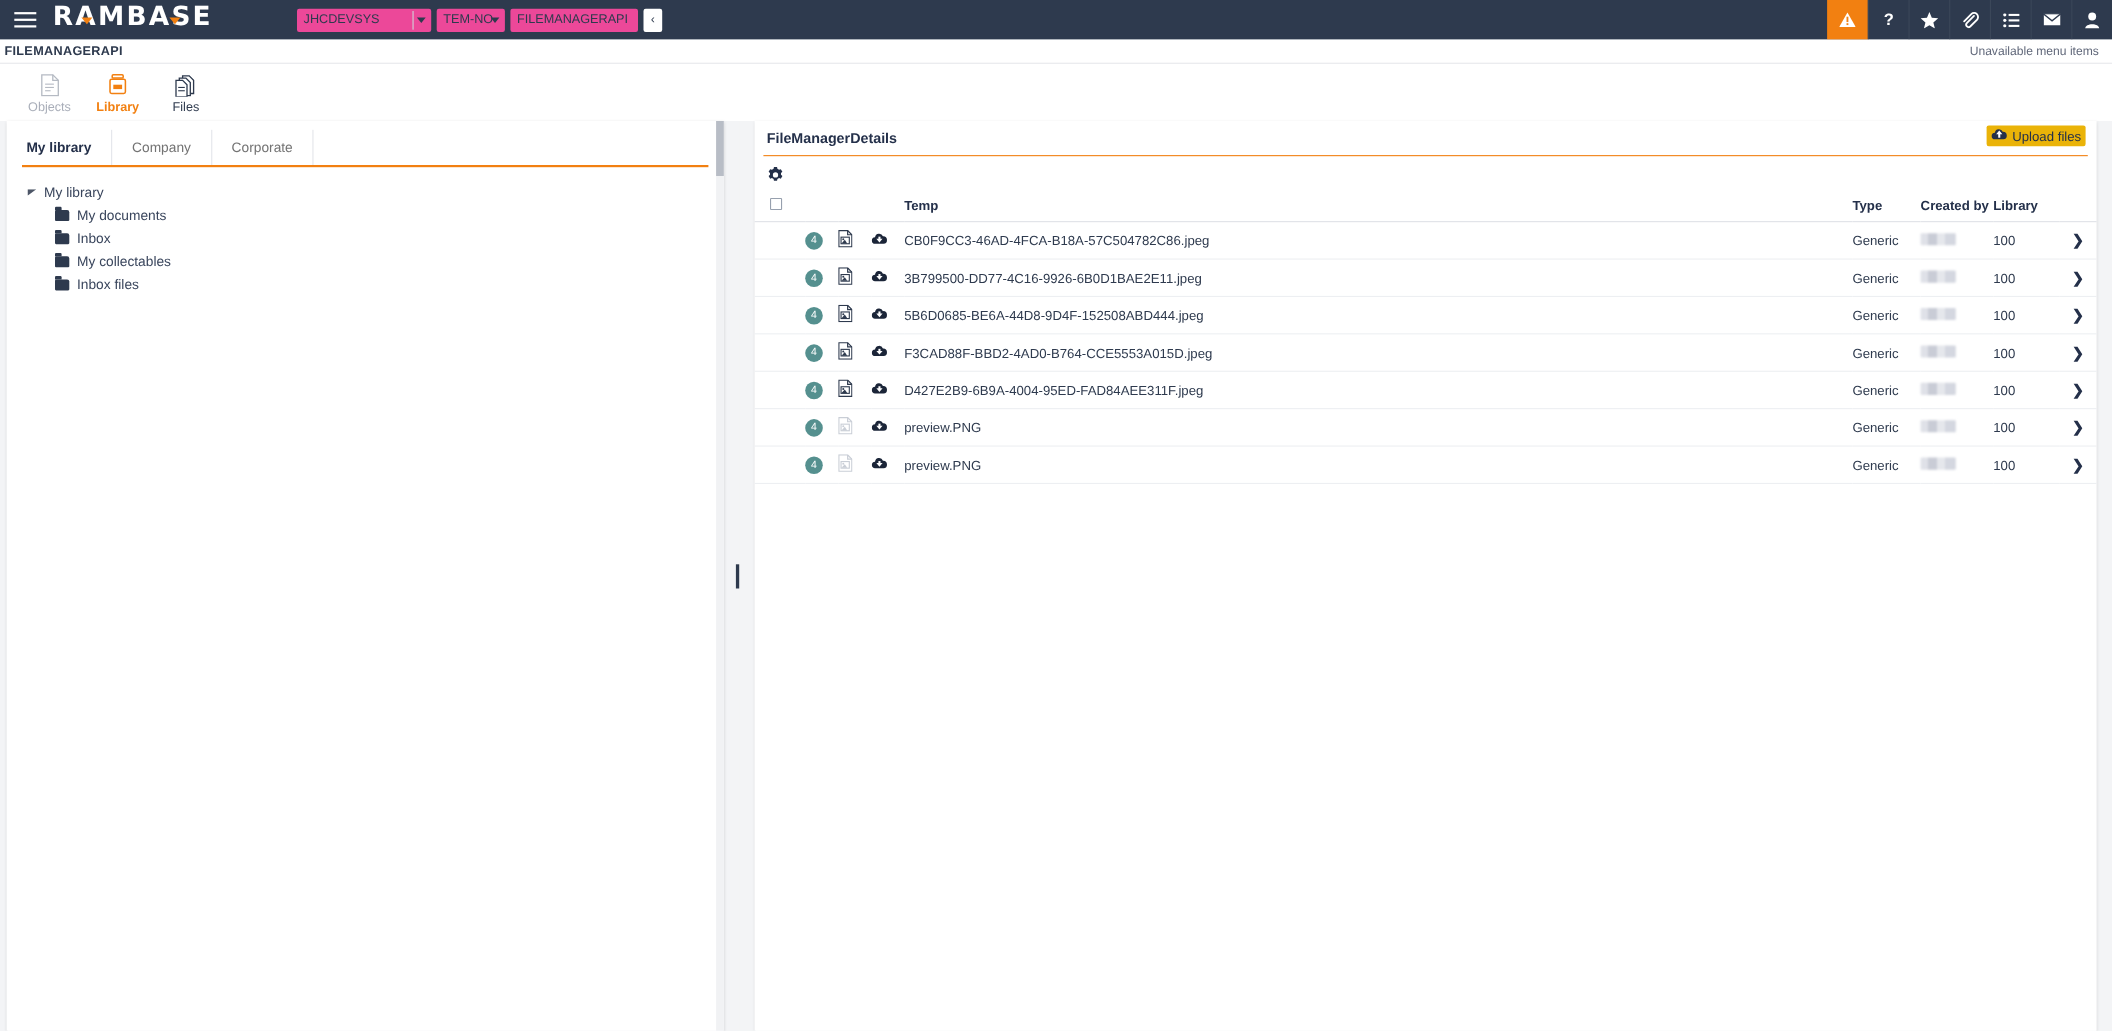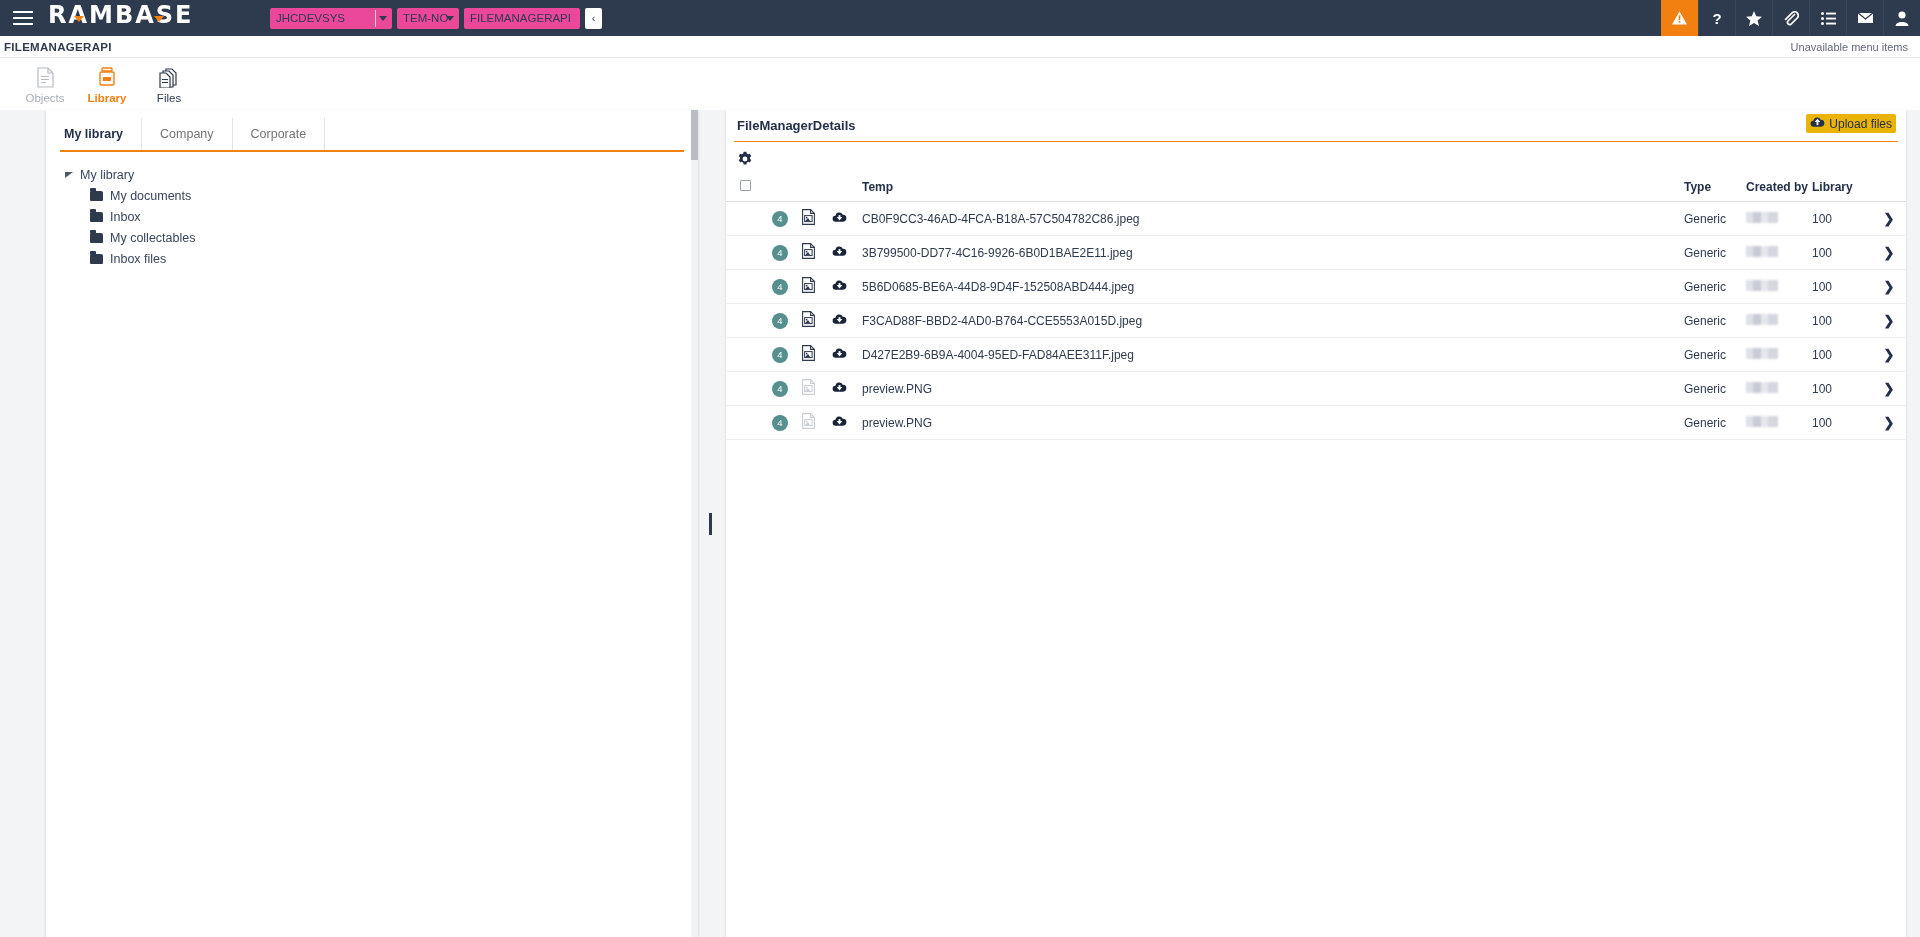--- a/index.html
+++ b/index.html
@@ -92,21 +92,21 @@
     display: flex; flex-direction: column; align-items: center; justify-content: flex-start;
     padding-top: 4px; cursor: pointer;
   }
   .mtab .micon { height: 26px; display: flex; align-items: center; justify-content: center; }
   .mtab .mlabel { font-size: 11.5px; margin-top: 2px; }
   .mtab.disabled .mlabel { color: #a9aeb9; }
   .mtab.active .mlabel { color: #f28011; font-weight: bold; }
   .mtab.normal .mlabel { color: #2e3a4e; }
 
   
-  #main { display: flex; height: calc(937px - 36px - 22px - 52px); position: relative; padding-left: 40px; }
+  #main { display: flex; height: calc(937px - 36px - 22px - 52px); position: relative; }
 
   
   #leftwrap { width: 672px; position: relative; background: #f3f4f6; }
   #leftpanel {
     position: absolute; left: 6px; top: 0; width: 652px; height: 853px;
     background: #ffffff;
     box-shadow: 0 1px 3px rgba(0,0,0,.14);
   }
   #libtabs {
     display: flex; height: 34px; align-items: stretch;

